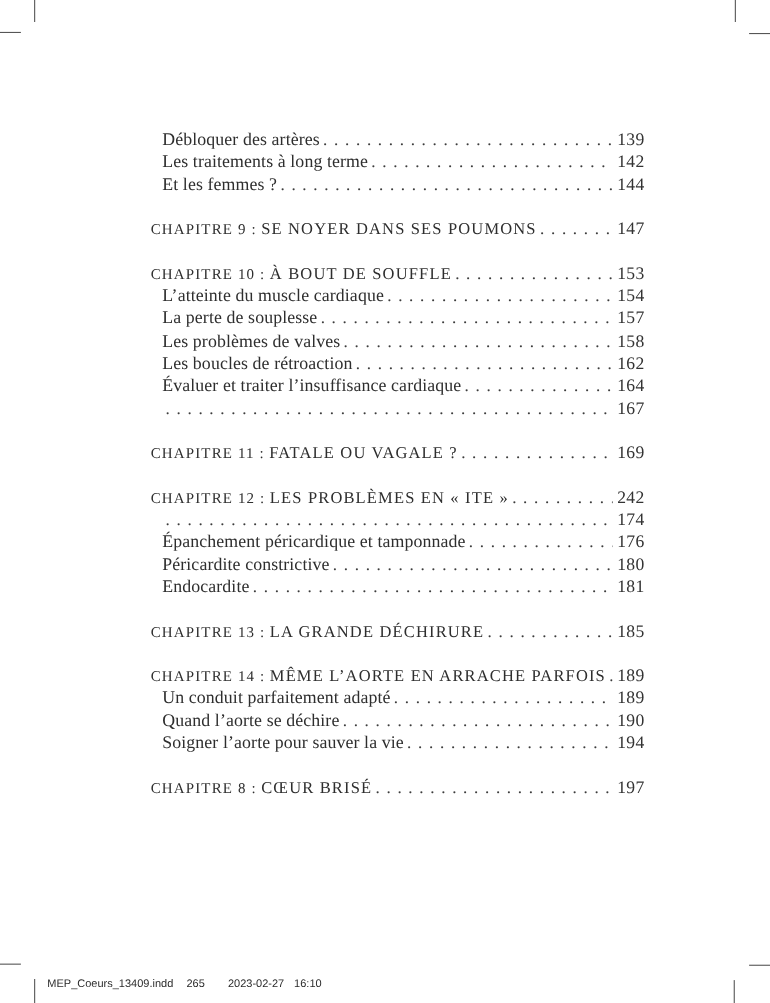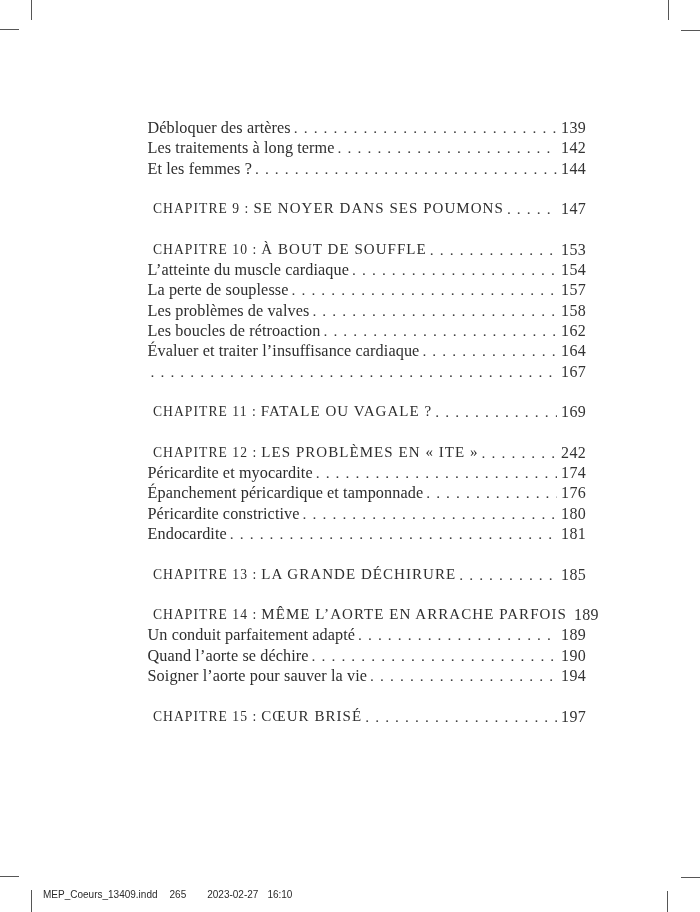--- a/index.html
+++ b/index.html
@@ -24,21 +24,21 @@
   
   #toc{
     position:absolute;left:137px;top:118px;width:449px;
   }
   .row{
     display:flex;align-items:flex-end;
     line-height:20.3px;height:20.3px;
     white-space:nowrap;
     font-family:Liberation Serif, serif;
   }
-  .row.chapter{margin-top:20.3px;margin-left:16px;}
+  .row.chapter{margin-top:20.3px;}
   .row.section{padding-left:10.5px;}
   .lbl-prefix{
     font-size:13.6px;letter-spacing:1.05px;margin-right:4px;
   }
   .chapter .lbl-text{
     font-size:15px;letter-spacing:1.05px;
   }
   .section .lbl-text{
     font-size:16.2px;letter-spacing:0.1px;
   }
@@ -132,21 +132,20 @@
     <span class="label"><span class="lbl-prefix">CHAPITRE 11 :</span><span class="lbl-text">FATALE OU VAGALE ?</span></span>
     <span class="leader">. . . . . . . . . . . . . . . . . . . . . . . . . . . . . . . . . . . . . . . . . . . . . . . . . . . . . . . . . . . . . . . . . . . . . . . . . . . . . . . . </span>
     <span class="page-num">169</span>
   </div>
     <div class="row chapter">
     <span class="label"><span class="lbl-prefix">CHAPITRE 12 :</span><span class="lbl-text">LES PROBLÈMES EN « ITE »</span></span>
     <span class="leader">. . . . . . . . . . . . . . . . . . . . . . . . . . . . . . . . . . . . . . . . . . . . . . . . . . . . . . . . . . . . . . . . . . . . . . . . . . . . . . . . </span>
     <span class="page-num">242</span>
   </div>
     <div class="row section">
-    <span class="label"><span class="lbl-text">Péricardite et myocardite</span></span>
     <span class="leader">. . . . . . . . . . . . . . . . . . . . . . . . . . . . . . . . . . . . . . . . . . . . . . . . . . . . . . . . . . . . . . . . . . . . . . . . . . . . . . . . </span>
     <span class="page-num">174</span>
   </div>
     <div class="row section">
     <span class="label"><span class="lbl-text">Épanchement péricardique et tamponnade</span></span>
     <span class="leader">. . . . . . . . . . . . . . . . . . . . . . . . . . . . . . . . . . . . . . . . . . . . . . . . . . . . . . . . . . . . . . . . . . . . . . . . . . . . . . . . </span>
     <span class="page-num">176</span>
   </div>
     <div class="row section">
     <span class="label"><span class="lbl-text">Péricardite constrictive</span></span>
@@ -177,21 +176,21 @@
     <span class="label"><span class="lbl-text">Quand l’aorte se déchire</span></span>
     <span class="leader">. . . . . . . . . . . . . . . . . . . . . . . . . . . . . . . . . . . . . . . . . . . . . . . . . . . . . . . . . . . . . . . . . . . . . . . . . . . . . . . . </span>
     <span class="page-num">190</span>
   </div>
     <div class="row section">
     <span class="label"><span class="lbl-text">Soigner l’aorte pour sauver la vie</span></span>
     <span class="leader">. . . . . . . . . . . . . . . . . . . . . . . . . . . . . . . . . . . . . . . . . . . . . . . . . . . . . . . . . . . . . . . . . . . . . . . . . . . . . . . . </span>
     <span class="page-num">194</span>
   </div>
     <div class="row chapter">
-    <span class="label"><span class="lbl-prefix">CHAPITRE 15 :</span><span class="lbl-text">CŒUR BRISÉ</span></span>
+    <span class="label"><span class="lbl-prefix">CHAPITRE 8 :</span><span class="lbl-text">CŒUR BRISÉ</span></span>
     <span class="leader">. . . . . . . . . . . . . . . . . . . . . . . . . . . . . . . . . . . . . . . . . . . . . . . . . . . . . . . . . . . . . . . . . . . . . . . . . . . . . . . . </span>
     <span class="page-num">197</span>
   </div>
   </div>
 
 <div id="footer">
   <div class="slug-left">
     <span>MEP_Coeurs_13409.indd</span><span>265</span>
   </div>
   <div class="slug-right">

